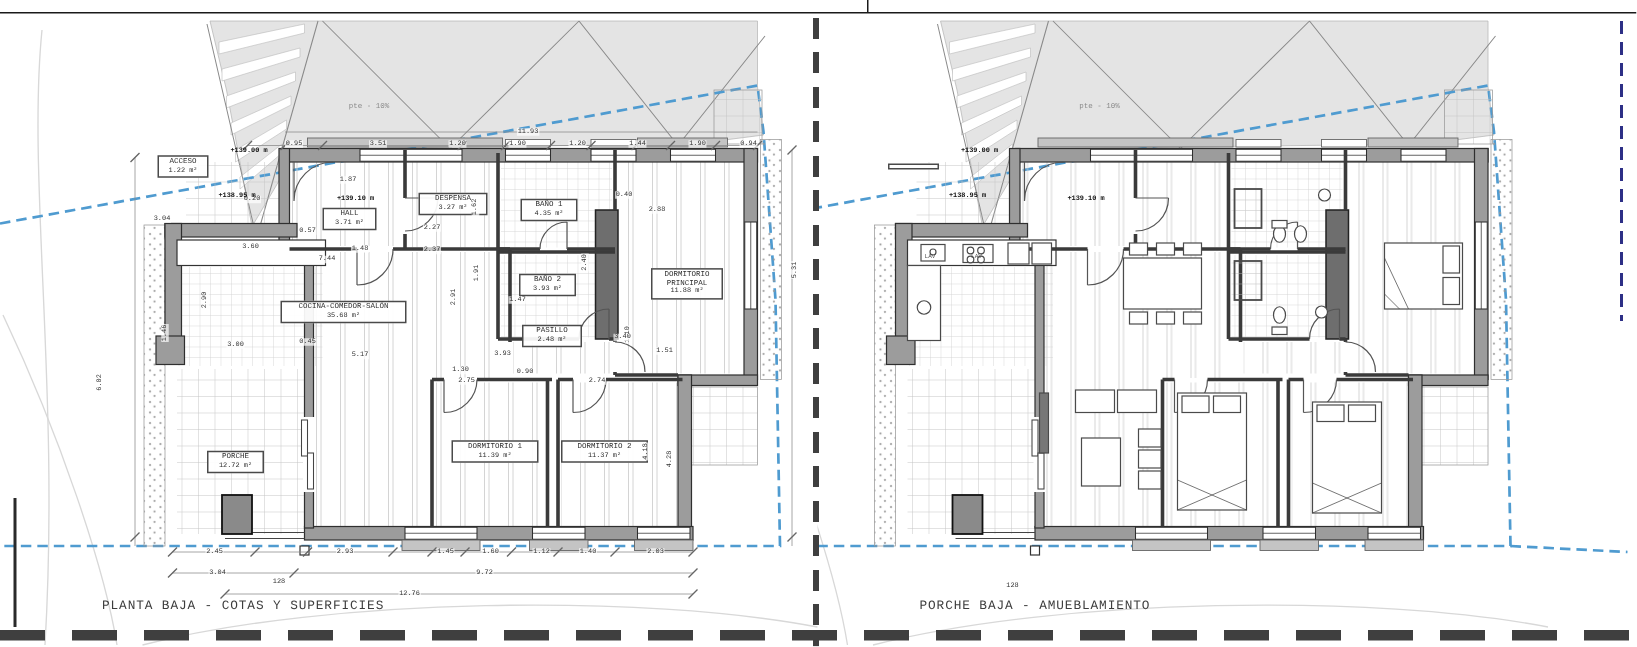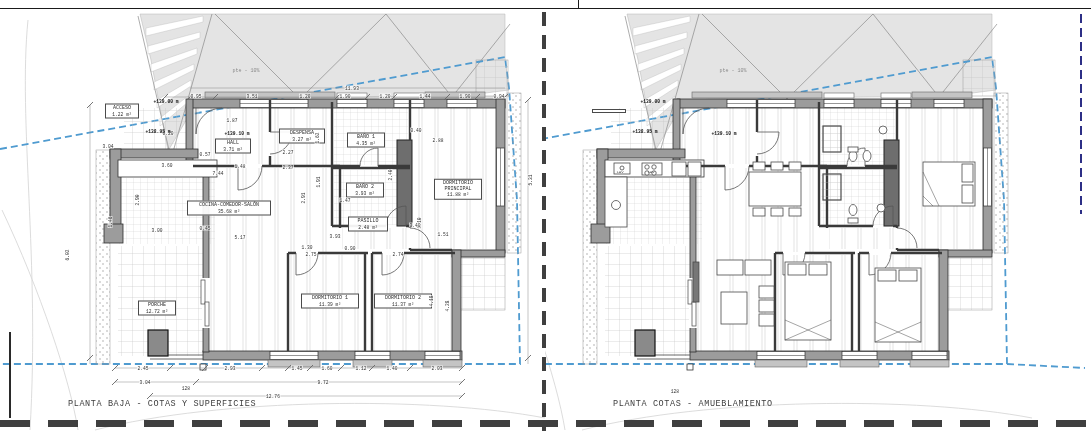--- a/index.html
+++ b/index.html
@@ -381,14 +381,14 @@
     </div>
 
   <div class="top-border"></div>
   <div class="top-tick"></div>
   <div class="divider"></div>
   <div class="bottom-border"></div>
   <div class="left-edge"></div>
   <div class="parcel-line"></div>
 
   <div class="plan-title" style="left:68px">PLANTA BAJA - COTAS Y SUPERFICIES</div>
-  <div class="plan-title" style="left:613px">PLANTA COTAS - AMUEBLAMIENTO</div>
+  <div class="plan-title" style="left:613px">PORCHE BAJA - AMUEBLAMIENTO</div>
 </div>
 
 </body></html>

